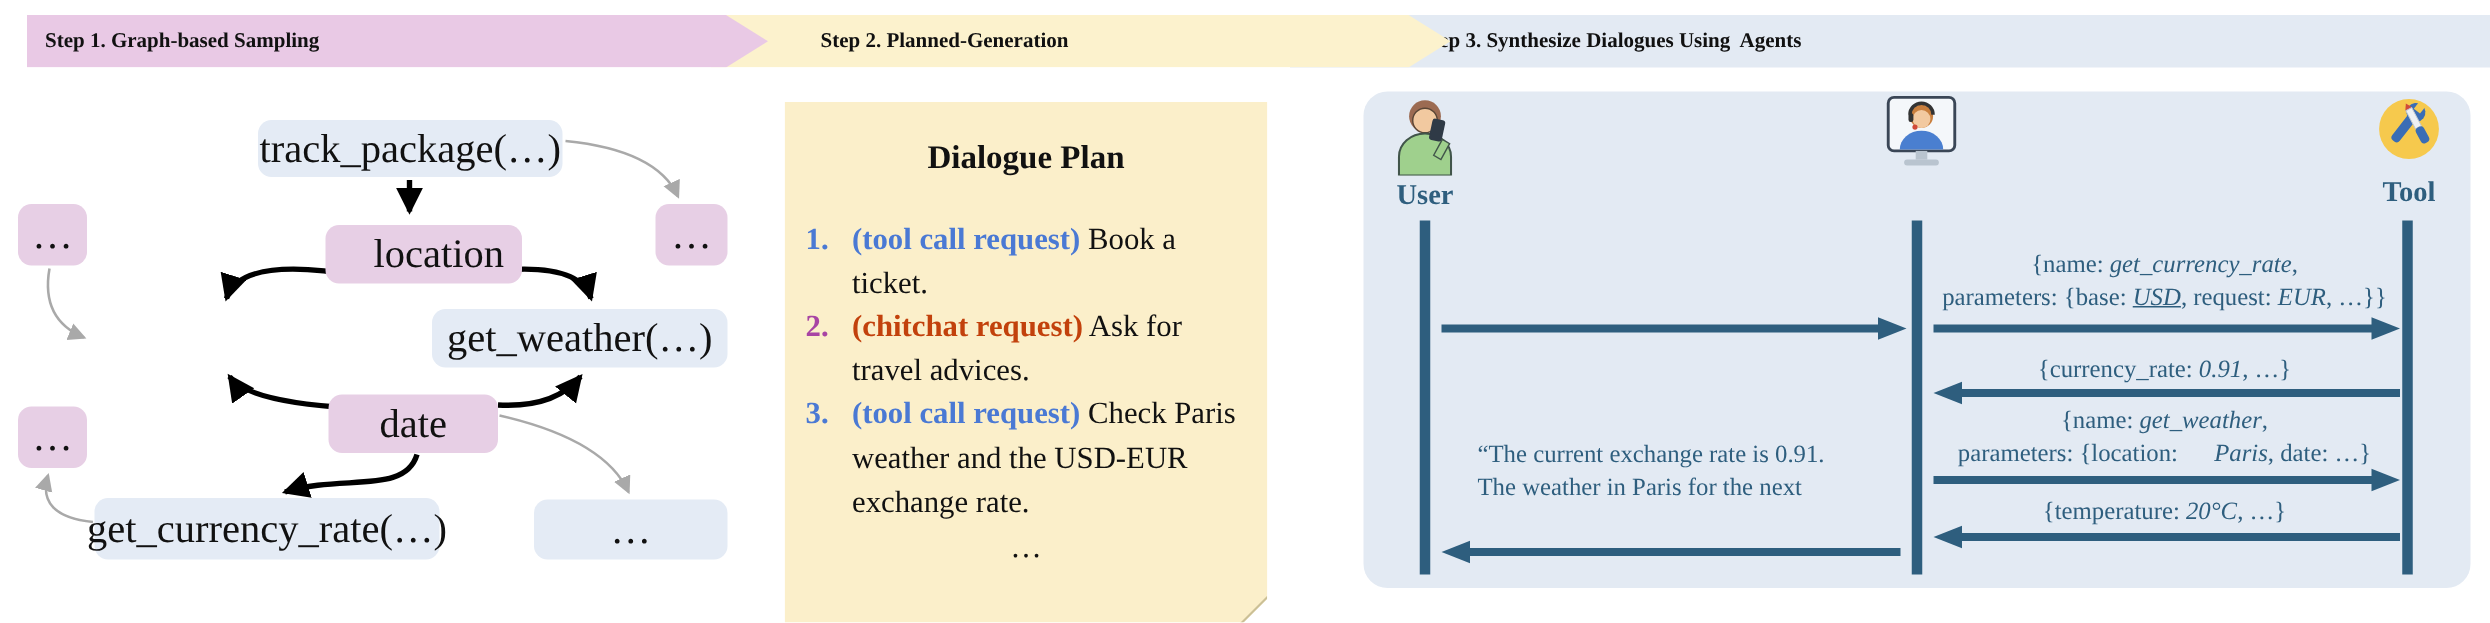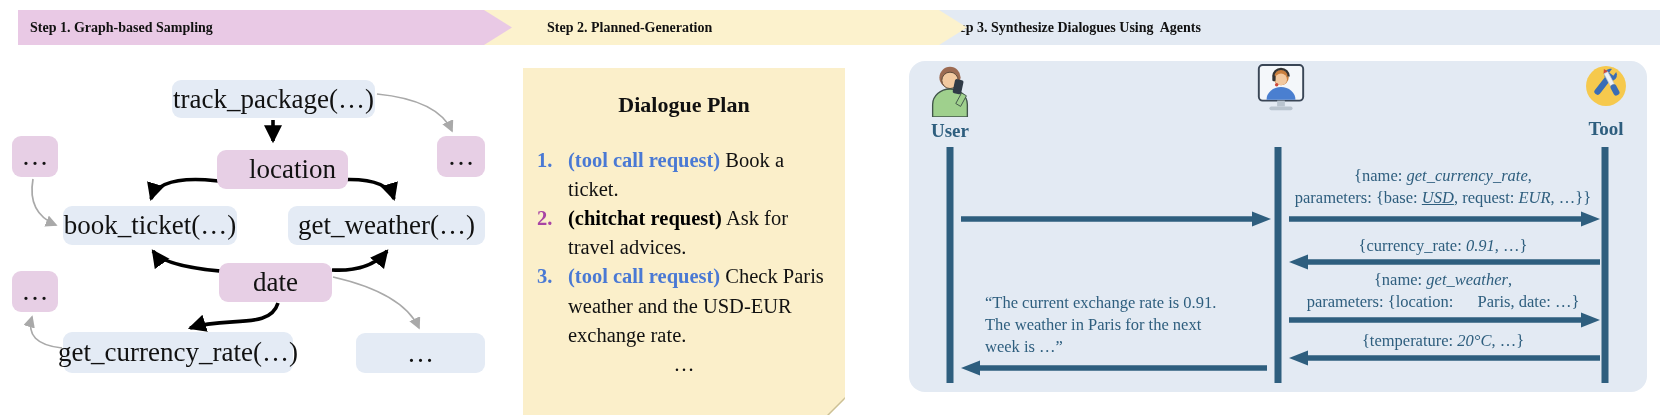--- a/index.html
+++ b/index.html
@@ -83,40 +83,39 @@
       <path d="M332,270 Q370,272 387,251" stroke="#000" stroke-width="3.6" fill="none" marker-end="url(#mB)"></path>
       <path d="M278,303 C270,330 228,316 190,328" stroke="#000" stroke-width="3.6" fill="none" marker-end="url(#mB)"></path>
       <path d="M377,94 Q438,100 452,131" stroke="#a9a9a9" stroke-width="1.7" fill="none" marker-end="url(#mG)"></path>
       <path d="M33,179 Q27,213 56,225" stroke="#a9a9a9" stroke-width="1.7" fill="none" marker-end="url(#mG)"></path>
       <path d="M62,348 Q24,344 32,317" stroke="#a9a9a9" stroke-width="1.7" fill="none" marker-end="url(#mG)"></path>
       <path d="M333,277 Q403,293 419,328" stroke="#a9a9a9" stroke-width="1.7" fill="none" marker-end="url(#mG)"></path>
     </svg>
 
     <div class="gnode gblue" style="left:172px;top:80px;width:203px;height:38px;">track_package(…)</div>
     <div class="gnode gpink" style="left:217px;top:150px;width:111px;height:39px;padding-left:20px;">location</div>
-    <div class="gnode gblue" style="left:63px;top:206px;width:174px;height:39px;">book_ticket(…)</div>
     <div class="gnode gblue" style="left:288px;top:206px;width:197px;height:39px;">get_weather(…)</div>
     <div class="gnode gpink" style="left:219px;top:263px;width:113px;height:39px;">date</div>
     <div class="gnode gblue" style="left:63px;top:332px;width:230px;height:41px;">get_currency_rate(…)</div>
     <div class="gnode gpink" style="left:12px;top:136px;width:46px;height:41px;">…</div>
     <div class="gnode gpink" style="left:437px;top:136px;width:48px;height:41px;">…</div>
     <div class="gnode gpink" style="left:12px;top:271px;width:46px;height:41px;">…</div>
     <div class="gnode gblue" style="left:356px;top:333px;width:129px;height:40px;">…</div>
   </div>
 
   <div class="note">
     <div class="note-title">Dialogue Plan</div>
     <ol>
       <li>
         <span class="num" style="color:#4a79d4">1.</span>
         <span class="li-body"><span class="tag" style="color:#4a79d4">(tool call request)</span><span> Book a ticket.</span></span>
       </li>
       <li>
         <span class="num" style="color:#a844a4">2.</span>
-        <span class="li-body"><span class="tag" style="color:#000000">(chitchat request)</span><span> Ask for travel advices.</span></span>
+        <span class="li-body"><span class="tag" style="color:#c2410c">(chitchat request)</span><span> Ask for travel advices.</span></span>
       </li>
       <li>
         <span class="num" style="color:#4a79d4">3.</span>
         <span class="li-body"><span class="tag" style="color:#4a79d4">(tool call request)</span><span> Check Paris weather and the USD-EUR exchange rate.</span></span>
       </li>
     </ol>
     <div class="note-ellipsis">…</div>
     <div class="note-fold"></div>
   </div>
 
@@ -201,24 +200,23 @@
 
     <div class="msg center" style="left:372px;top:104px;width:324px;">
         <div><span>{name: </span><span style="font-style: italic;">get_currency_rate</span><span>,</span></div>
         <div><span>parameters: {base: </span><span style="font-style: italic; text-decoration: underline;">USD</span><span>,  request: </span><span style="font-style: italic;">EUR</span><span>, …}}</span></div>
       </div>
     <div class="msg center" style="left:372px;top:174px;width:324px;">
         <div><span>{currency_rate: </span><span style="font-style: italic;">0.91</span><span>, …}</span></div>
       </div>
     <div class="msg center" style="left:372px;top:208px;width:324px;">
         <div><span>{name: </span><span style="font-style: italic;">get_weather</span><span>,</span></div>
-        <div><span>parameters: {location: </span><span style=" margin-left: 20px;">Paris</span><span>, date: …}</span></div>
+        <div><span>parameters: {location: </span><span style="font-style: italic; margin-left: 20px;">Paris</span><span>, date: …}</span></div>
       </div>
     <div class="msg center" style="left:372px;top:269px;width:324px;">
         <div><span>{temperature: </span><span style="font-style: italic;">20°C</span><span>, …}</span></div>
       </div>
     <div class="msg" style="left:76px;top:231px;width:300px;">
         <div><span>“The current exchange rate is 0.91.</span></div>
         <div><span>The weather in Paris for the next</span></div>
-        <div><span>week is …”</span></div>
       </div>
   </div>
 </div>
 
 </body></html>

